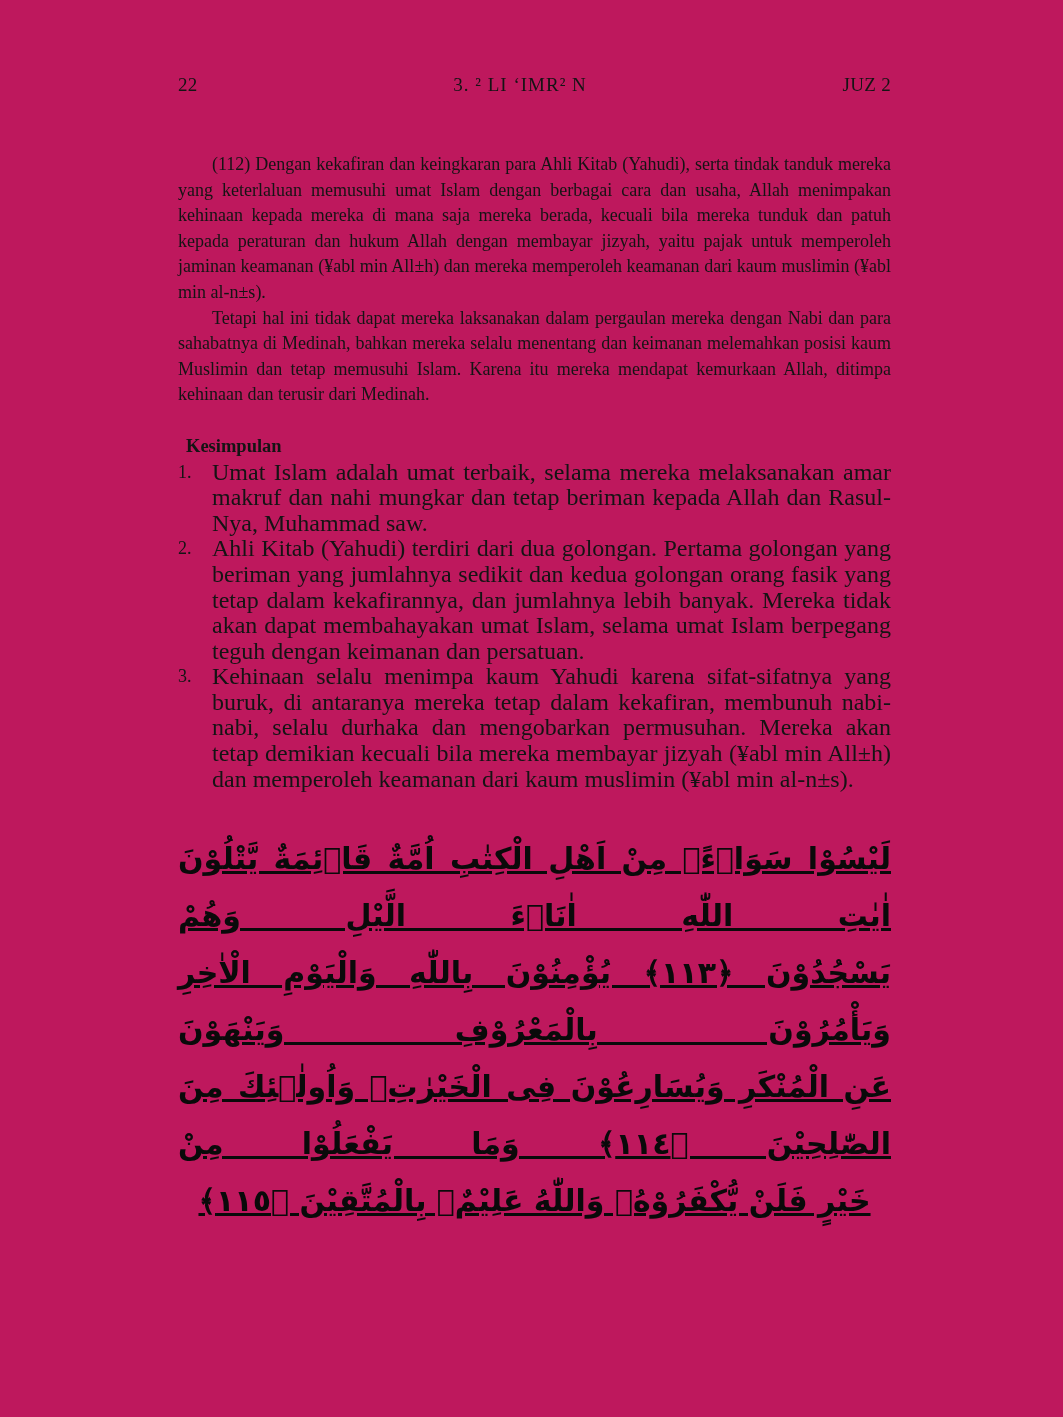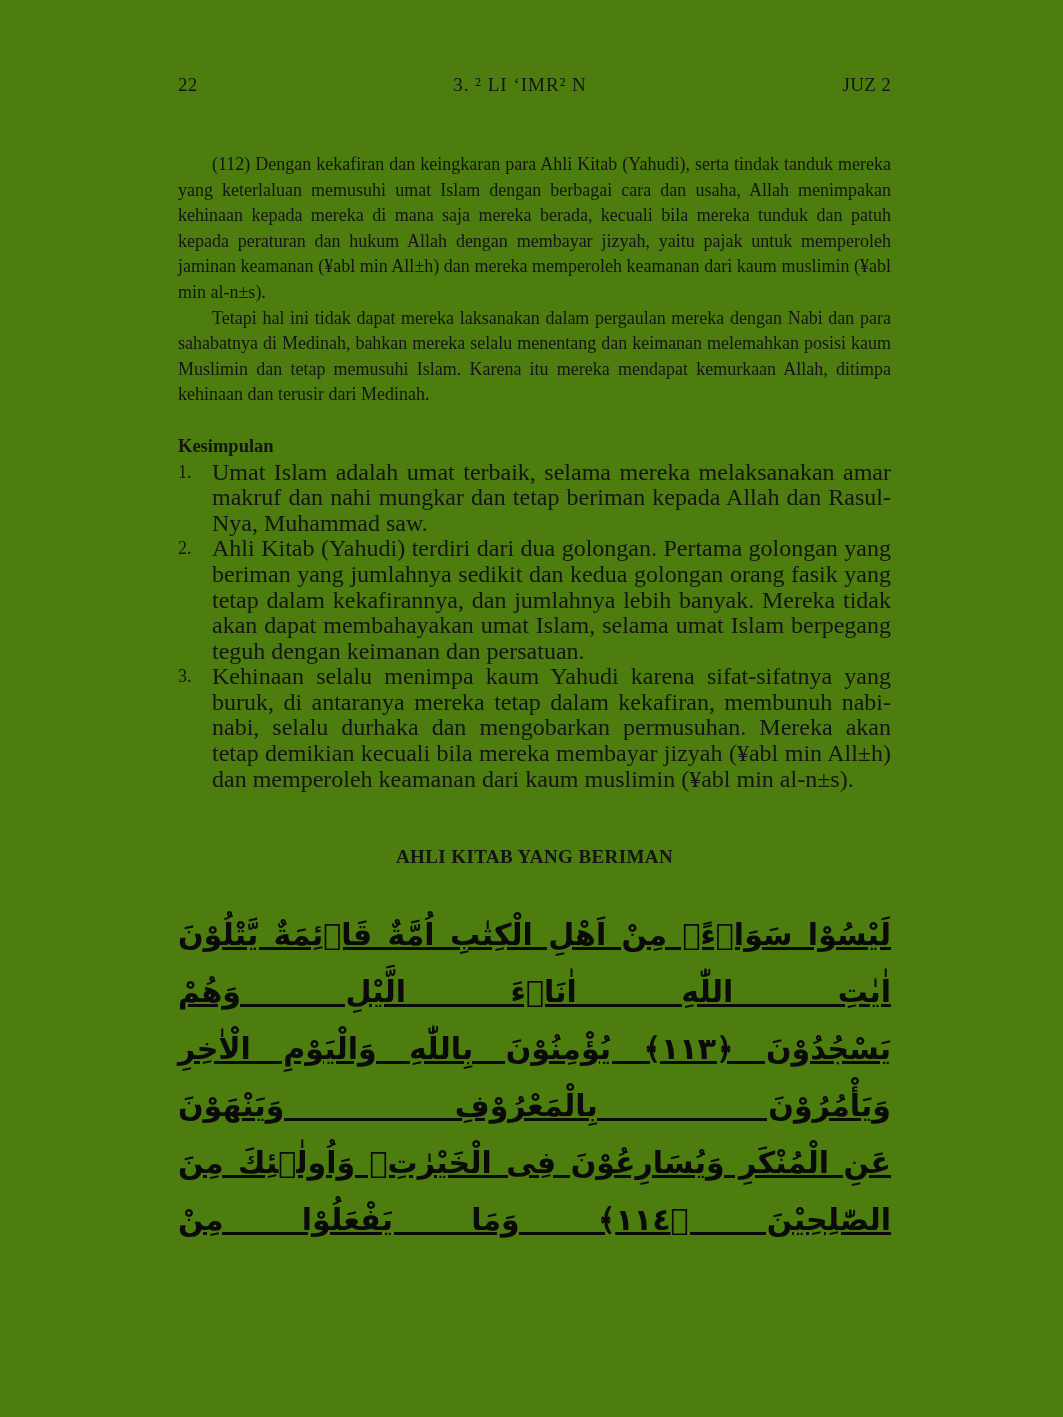--- a/index.html
+++ b/index.html
@@ -1,20 +1,20 @@
 <!DOCTYPE html>
 <html><head>
 <meta charset="utf-8">
 <style>
   html, body { margin:0; padding:0; background:#e8e8e8; }
   .page {
     position:relative;
     width:1063px; height:1417px;
     margin:0 auto;
-    background:#4d7c0f;
+    background:#be185d;
     font-family:"Liberation Serif", serif;
     color:#141414;
     overflow:hidden;
   }
   .content {
     position:absolute;
     left:178px; right:172px; top:74px;
   }
   .header {
     display:flex;
@@ -28,21 +28,21 @@
   .para {
     margin:0;
     font-size:18px;
     line-height:25.6px;
     text-align:justify;
     text-justify:inter-word;
   }
   .para.indent { text-indent:34px; }
   .italic { }
   .kesimpulan-heading {
-    margin:26px 0 0 0;
+    margin:26px 0 0 8px;
     font-size:18.5px;
     font-weight:bold;
     line-height:25.6px;
   }
   .list { margin:0; padding:0; }
   .list-item { display:flex; }
   .list-num {
     flex:none;
     width:34px;
     font-size:18px;
@@ -110,23 +110,23 @@
         <div class="list-item">
           <span class="list-num">2.</span>
           <span class="list-text"><span>Ahli Kitab (Yahudi) terdiri dari dua golongan. Pertama golongan yang beriman yang jumlahnya sedikit dan kedua golongan orang fasik yang tetap dalam kekafirannya, dan jumlahnya lebih banyak. Mereka tidak akan dapat membahayakan umat Islam, selama umat Islam berpegang teguh dengan keimanan dan persatuan.</span></span>
         </div>
         <div class="list-item">
           <span class="list-num">3.</span>
           <span class="list-text"><span>Kehinaan selalu menimpa kaum Yahudi karena sifat-sifatnya yang buruk, di antaranya mereka tetap dalam kekafiran, membunuh nabi-nabi, selalu durhaka dan mengobarkan permusuhan. Mereka akan tetap demikian kecuali bila mereka membayar </span><span class="italic">jizyah</span><span> (</span><span class="italic">¥abl min All±h</span><span>) dan memperoleh keamanan dari kaum muslimin (</span><span class="italic">¥abl min al-n±s</span><span>).</span></span>
         </div>
       </div>
 
-      <h2 class="section-title">AHLI KITAB YANG BERIMAN</h2>
 
       <div class="arabic" lang="ar" dir="rtl">
         <div class="ayah-line">لَيْسُوْا سَوَاۤءًۗ مِنْ اَهْلِ الْكِتٰبِ اُمَّةٌ قَاۤئِمَةٌ يَّتْلُوْنَ اٰيٰتِ اللّٰهِ اٰنَاۤءَ الَّيْلِ وَهُمْ</div>
         <div class="ayah-line">يَسْجُدُوْنَ ﴿١١٣﴾ يُؤْمِنُوْنَ بِاللّٰهِ وَالْيَوْمِ الْاٰخِرِ وَيَأْمُرُوْنَ بِالْمَعْرُوْفِ وَيَنْهَوْنَ</div>
         <div class="ayah-line">عَنِ الْمُنْكَرِ وَيُسَارِعُوْنَ فِى الْخَيْرٰتِۗ وَاُولٰۤئِكَ مِنَ الصّٰلِحِيْنَ ﴿١١٤﴾ وَمَا يَفْعَلُوْا مِنْ</div>
+        <div class="ayah-line last">خَيْرٍ فَلَنْ يُّكْفَرُوْهُۗ وَاللّٰهُ عَلِيْمٌۢ بِالْمُتَّقِيْنَ ﴿١١٥﴾</div>
       </div>
 
     </div>
   </div>
 </div>
 
 </body></html>

